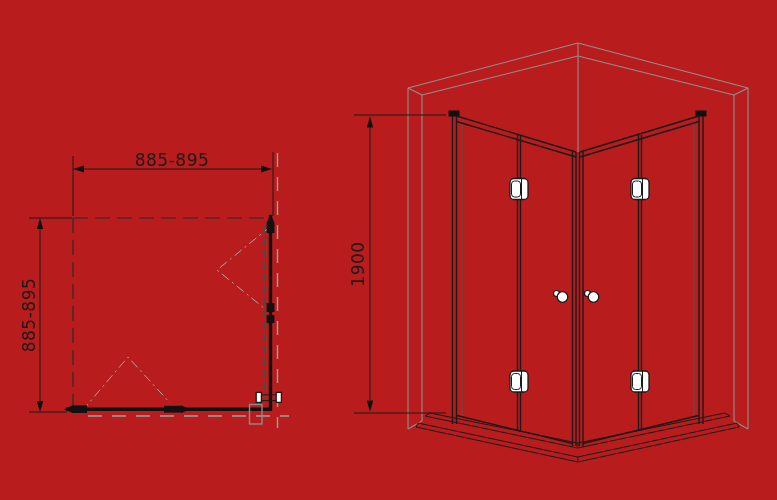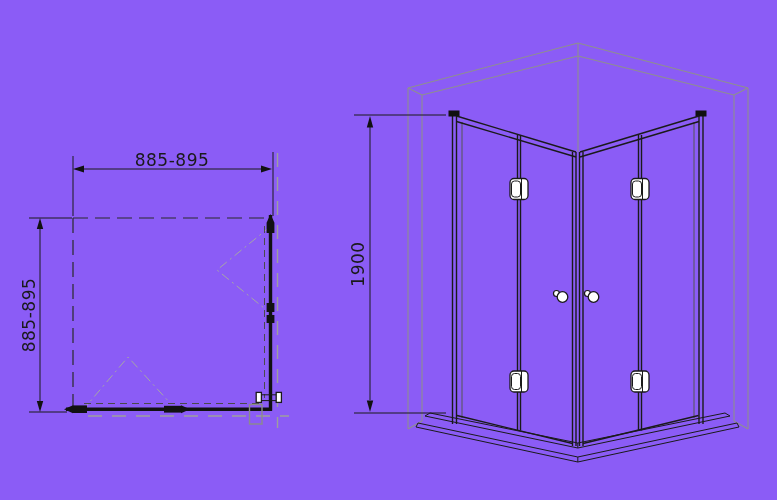--- a/index.html
+++ b/index.html
@@ -1,20 +1,20 @@
 <!DOCTYPE html>
 <html><head>
 <meta charset="utf-8">
 <style>
   html, body { margin: 0; padding: 0; background: #ffffff; }
   .canvas {
     position: relative;
     width: 777px;
     height: 500px;
-    background: #8b5cf6;
+    background: #b91c1c;
     overflow: hidden;
     font-family: "DejaVu Sans", sans-serif;
   }
   svg { display: block; }
   text {
     font-family: "DejaVu Sans", sans-serif;
     font-size: 17px;
     fill: #1a1a1a;
     letter-spacing: 0.5px;
   }

